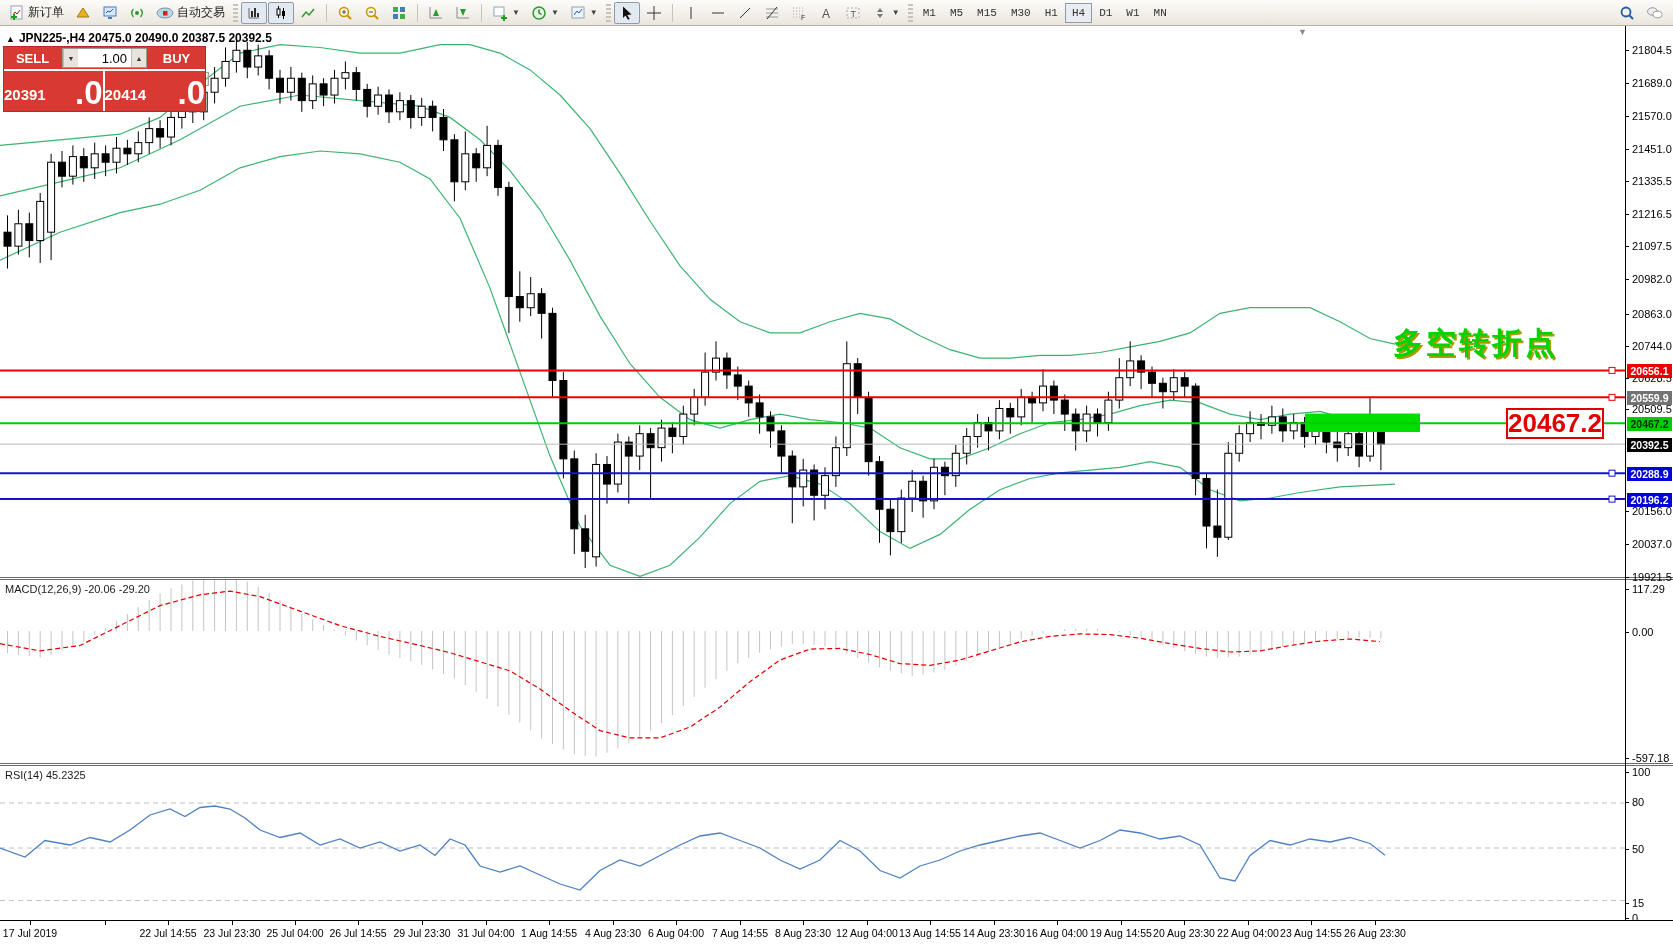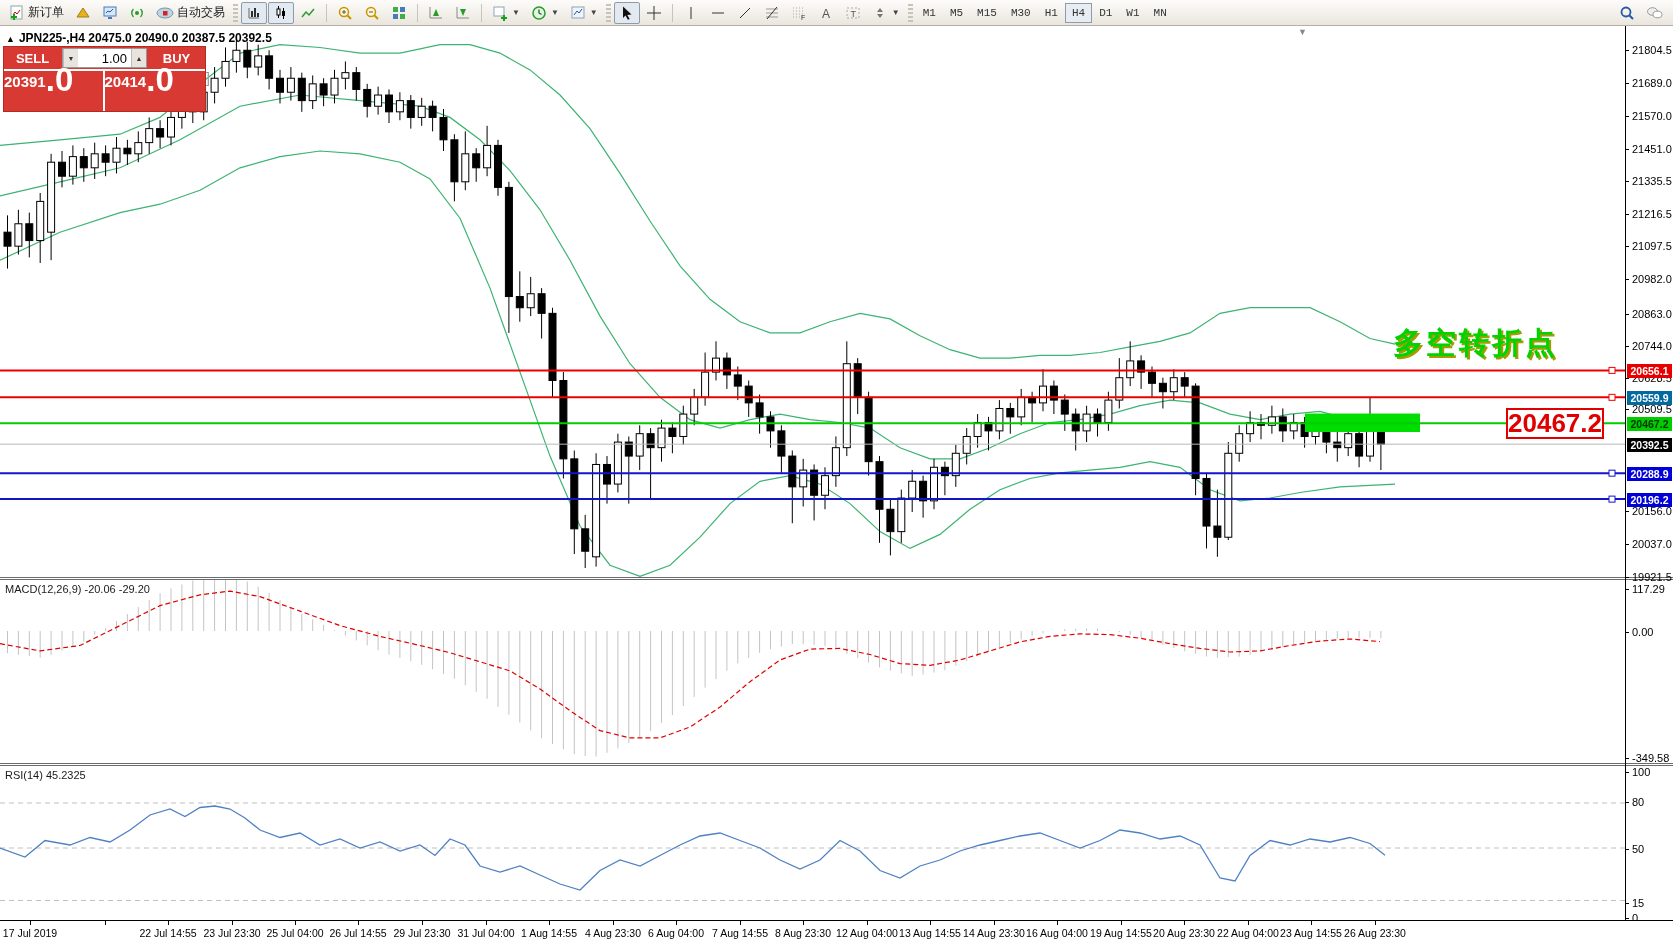--- a/index.html
+++ b/index.html
@@ -46,22 +46,22 @@
   .oneclick { position:absolute; left:3px; top:20px; width:203px; background:#d83a33;
     border:1px solid #b32a24; color:#fff; }
   .oc-top { display:flex; height:24px; border-bottom:2px solid #fff; }
   .oc-btn { width:57px; display:flex; align-items:center; justify-content:center;
     font-size:13px; font-weight:bold; cursor:pointer; }
   .oc-spin { flex:1; display:flex; background:#fff; border:1px solid #999; margin:1px; }
   .oc-spin .val { flex:1; color:#000; font-size:13px; text-align:right; padding:2px 4px 0 0; }
   .oc-arrow { width:15px; background:#e8e4dd; color:#333; font-size:7px; display:flex;
     align-items:center; justify-content:center; border-left:1px solid #bbb; cursor:pointer; }
   .oc-prices { display:flex; height:40px; }
-  .oc-price { width:50%; display:flex; align-items:flex-end; justify-content:flex-start;
-    padding-bottom:16px; cursor:pointer; }
+  .oc-price { width:50%; display:flex; align-items:flex-end; justify-content:space-between;
+    padding-bottom:3px; cursor:pointer; }
   .oc-price:first-child { border-right:2px solid #fff; }
   .oc-price .int { font-size:15px; font-weight:bold; line-height:26px; }
   .oc-price .dec { font-size:33px; font-weight:bold; line-height:30px; }
   .oc-toggle { position:absolute; left:206px; top:44px; color:#999; font-size:14px; }
   
   .annotation { position:absolute; left:1393px; top:297px; font-size:30px; font-weight:bold;
     color:#00d300; text-shadow:2px 2px 0 #a89a00; letter-spacing:3px; white-space:nowrap; }
   .callout { position:absolute; left:1506px; top:382px; width:98px; height:31px;
     border:2px solid #e00000; background:#fff; color:#e00000; font-size:26px; font-weight:bold;
     display:flex; align-items:center; justify-content:center; }
@@ -995,33 +995,33 @@
       <div class="tick-label" style="top: 478px;">20156.0</div>
       <div class="tick-dash" style="top: 517px;"></div>
       <div class="tick-label" style="top: 511px;">20037.0</div>
       <div class="tick-dash" style="top: 550px;"></div>
       <div class="tick-label" style="top: 544px;">19921.5</div>
       <div class="tick-dash" style="top: 562px;"></div>
       <div class="tick-label" style="top: 556px;">117.29</div>
       <div class="tick-dash" style="top: 605px;"></div>
       <div class="tick-label" style="top: 599px;">0.00</div>
       <div class="tick-dash" style="top: 731px;"></div>
-      <div class="tick-label" style="top: 725px;">-349.58</div>
+      <div class="tick-label" style="top: 725px;">-597.18</div>
       <div class="tick-dash" style="top: 745px;"></div>
       <div class="tick-label" style="top: 739px;">100</div>
       <div class="tick-dash" style="top: 775px;"></div>
       <div class="tick-label" style="top: 769px;">80</div>
       <div class="tick-dash" style="top: 822px;"></div>
       <div class="tick-label" style="top: 816px;">50</div>
       <div class="tick-dash" style="top: 876px;"></div>
       <div class="tick-label" style="top: 870px;">15</div>
       <div class="tick-dash" style="top: 891px;"></div>
       <div class="tick-label" style="top: 885px;">0</div>
       <div class="px-box" style="top: 337px; background: rgb(232, 0, 0); color: rgb(255, 255, 255);">20656.1</div>
-      <div class="px-box" style="top: 364px; background: #0369a1; color: rgb(255, 255, 255);">20559.9</div>
+      <div class="px-box" style="top: 364px; background: #737373; color: rgb(255, 255, 255);">20559.9</div>
       <div class="px-box" style="top: 390px; background: rgb(0, 204, 0); color: rgb(0, 51, 0);">20467.2</div>
       <div class="px-box" style="top: 411px; background: rgb(0, 0, 0); color: rgb(255, 255, 255);">20392.5</div>
       <div class="px-box" style="top: 440px; background: rgb(0, 0, 216); color: rgb(255, 255, 255);">20288.9</div>
       <div class="px-box" style="top: 466px; background: rgb(0, 0, 216); color: rgb(255, 255, 255);">20196.2</div>
     </div>
   <div class="time-axis" id="time-axis">
       <div class="time-tick" style="left: 30px;"></div>
       <div class="time-label" style="left: 30px;">17 Jul 2019</div>
       <div class="time-tick" style="left: 105px;"></div>
       <div class="time-label" style="left: 105px; margin-top: 36px;">19 Jul 04:00</div>

